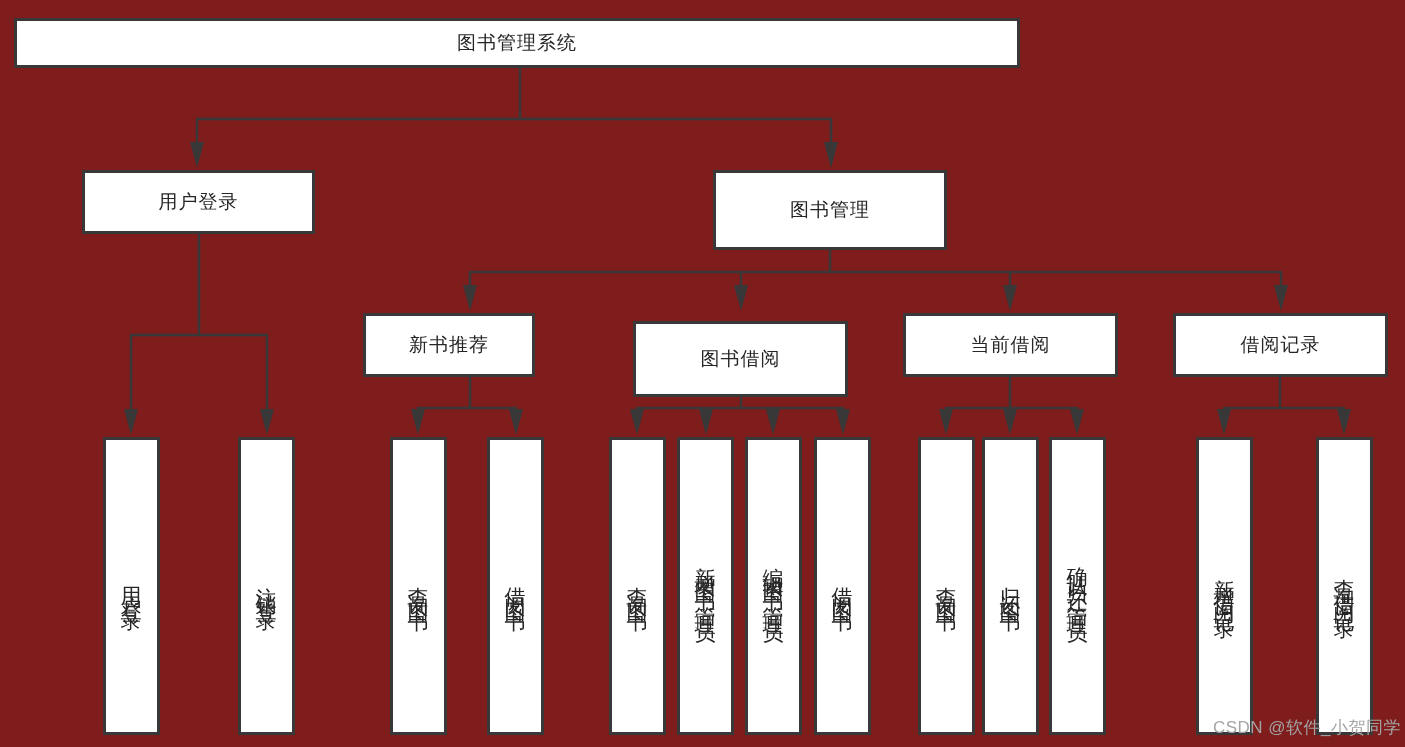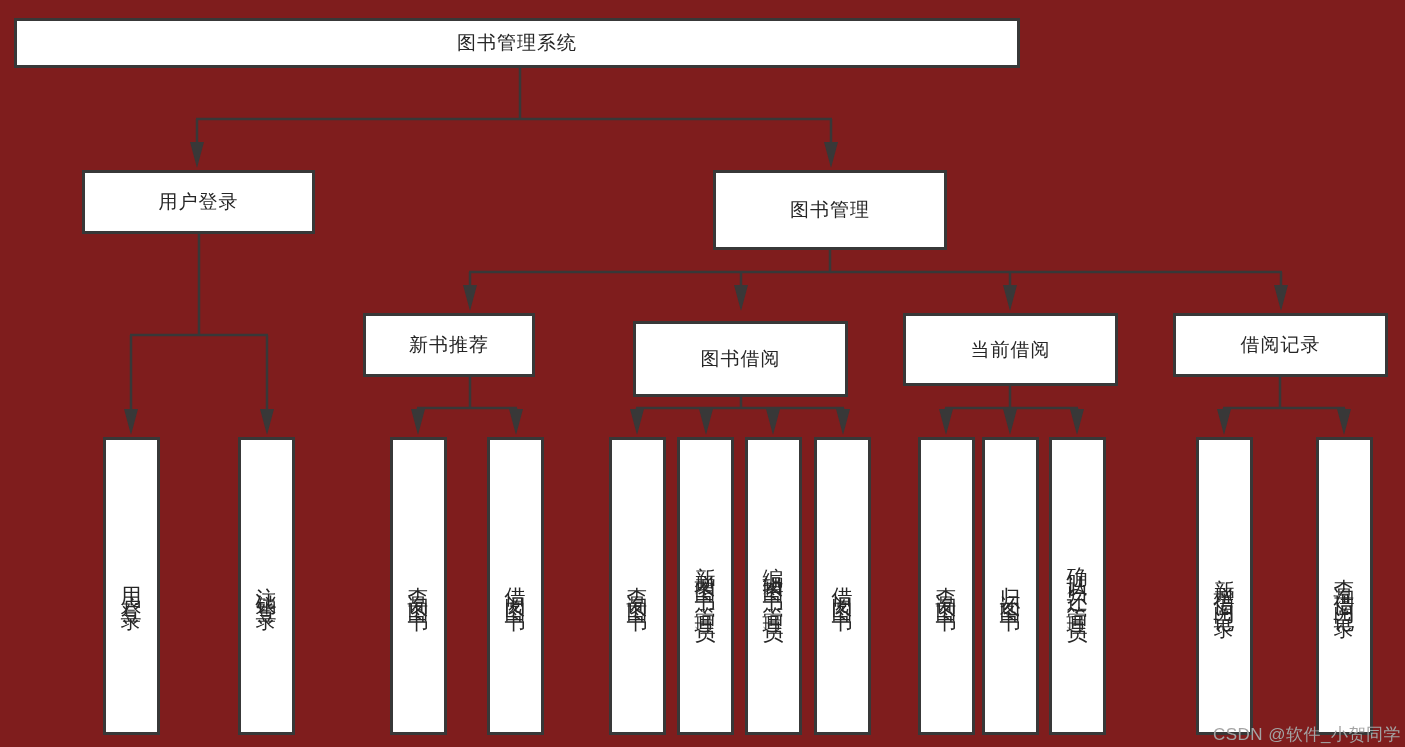--- a/index.html
+++ b/index.html
@@ -45,21 +45,21 @@
     writing-mode: vertical-rl;
     text-orientation: mixed;
     font-size: 21px;
     letter-spacing: 8px;
     line-height: 1;
     white-space: nowrap;
   }
   .watermark {
     position: absolute;
     right: 4px;
-    bottom: 1px;
+    bottom: 8px;
     font-size: 17px;
     color: #a3a3a3;
     letter-spacing: 0.5px;
     white-space: nowrap;
   }
 </style>
 </head>
 <body>
 
 <div class="canvas">
@@ -140,21 +140,21 @@
   <div class="node hnode" style="left:713px; top:170px; width:234px; height:80px;">
     <span>图书管理</span>
   </div>
 
   <div class="node hnode" style="left:363px; top:313px; width:172px; height:64px;">
     <span>新书推荐</span>
   </div>
   <div class="node hnode" style="left:633px; top:321px; width:215px; height:76px;">
     <span>图书借阅</span>
   </div>
-  <div class="node hnode" style="left:903px; top:313px; width:215px; height:73px;">
+  <div class="node hnode" style="left:903px; top:313px; width:215px; height:64px;">
     <span>当前借阅</span>
   </div>
   <div class="node hnode" style="left:1173px; top:313px; width:215px; height:64px;">
     <span>借阅记录</span>
   </div>
 
   <div class="node vnode" style="left:103px;">
     <span class="vtext">用户登录</span>
   </div>
   <div class="node vnode" style="left:238px;">

